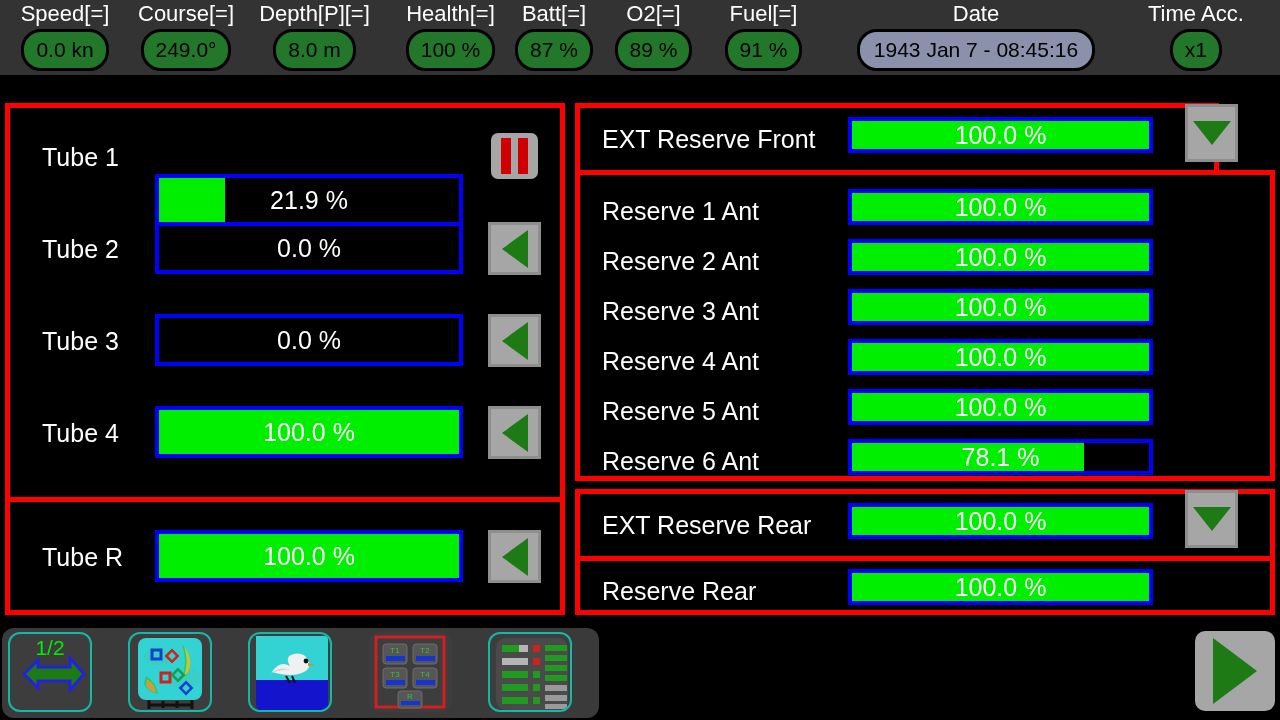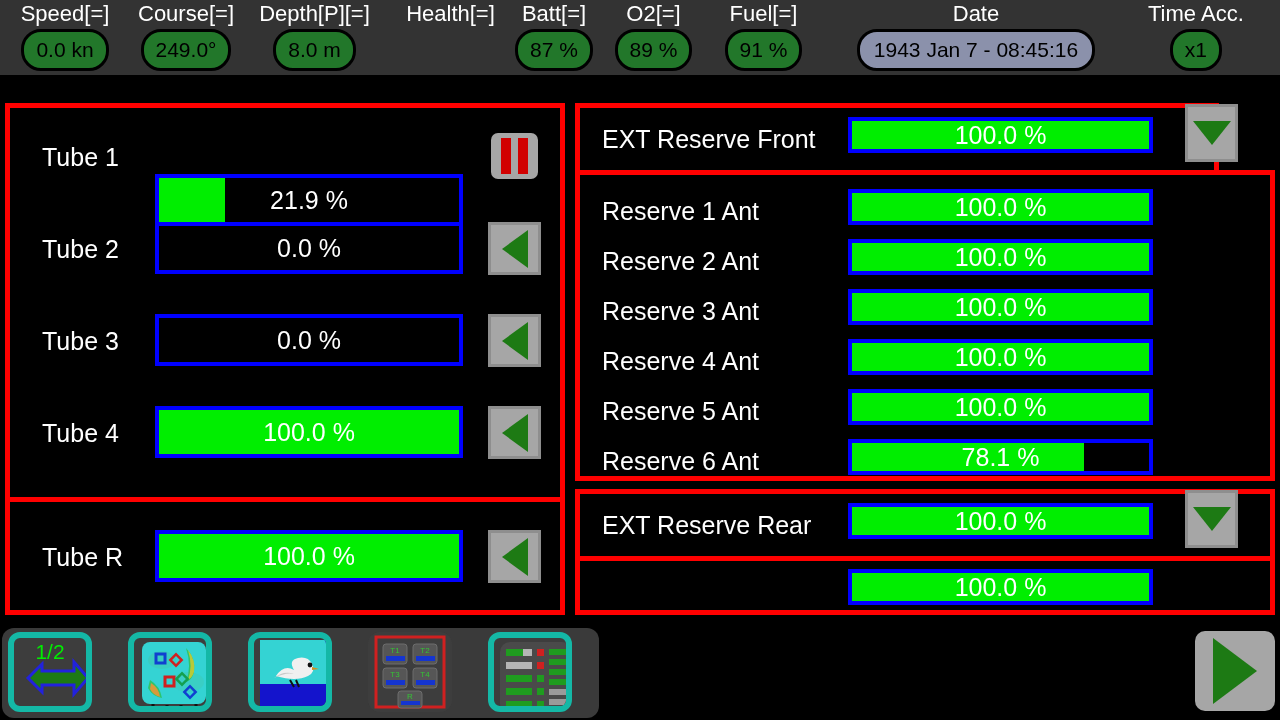--- a/index.html
+++ b/index.html
@@ -134,21 +134,21 @@
   .toolbar{
     position:absolute;left:0;top:626px;width:1280px;height:94px;
     background:#000000;
   }
   .tb-strip{
     position:absolute;left:2px;top:2px;height:90px;width:597px;
     background:#3a3a3a;border-radius:12px;
   }
   .tb-btn{
     position:absolute;top:6px;width:84px;height:80px;
-    background:#3d3d3d;border:6px solid #14b8a6;border-radius:12px;
+    background:#3d3d3d;border:2px solid #14b8a6;border-radius:12px;
     box-sizing:border-box;overflow:hidden;
   }
   .tb-btn.sel{border:0;}
   .pagenum{
     position:absolute;left:0;right:0;top:3px;text-align:center;
     color:#00ee00;font-size:21px;line-height:21px;
   }
   .play-btn{
     position:absolute;right:5px;top:5px;width:80px;height:80px;
     background:#a6a6a6;border-radius:10px;
@@ -169,20 +169,21 @@
     <div class="hdr-group" style="width:112px">
       <div class="hdr-label">Course[=]</div>
       <div class="hdr-pill">249.0°</div>
     </div>
     <div class="hdr-group" style="width:145px">
       <div class="hdr-label">Depth[P][=]</div>
       <div class="hdr-pill">8.0 m</div>
     </div>
     <div class="hdr-group" style="width:107px;margin-left:10px">
       <div class="hdr-label">Health[=]</div>
+      <div class="hdr-pill">100 %</div>
     </div>
     <div class="hdr-group" style="width:100px">
       <div class="hdr-label">Batt[=]</div>
       <div class="hdr-pill">87 %</div>
     </div>
     <div class="hdr-group" style="width:99px">
       <div class="hdr-label">O2[=]</div>
       <div class="hdr-pill">89 %</div>
     </div>
     <div class="hdr-group" style="width:105px;margin-left:8px">
@@ -342,20 +343,21 @@
           <div class="bar-text">100.0 %</div>
         </div>
         <div class="btn-sq" style="position:absolute;left:605px;top:-13px;width:53px;height:58px;">
           <span class="tri-down"></span>
         </div>
       </div>
     </div>
 
     <div class="subbox" style="position:absolute;left:-5px;top:62px;width:700px;height:59px;">
       <div class="row" style="position:absolute;left:0;top:8px;width:690px;height:44px;">
+        <div class="row-label" style="position:absolute;left:22px;width:250px;">Reserve Rear</div>
         <div class="bar" style="position:absolute;left:268px;top:0;width:305px;height:36px;">
           <div class="bar-fill" id="fill-rr-0" style="width: 100%; background: rgb(0, 238, 0);"></div>
           <div class="bar-text">100.0 %</div>
         </div>
       </div>
     </div>
   </div>
 
   <div class="toolbar">
     <div class="tb-strip"></div>

